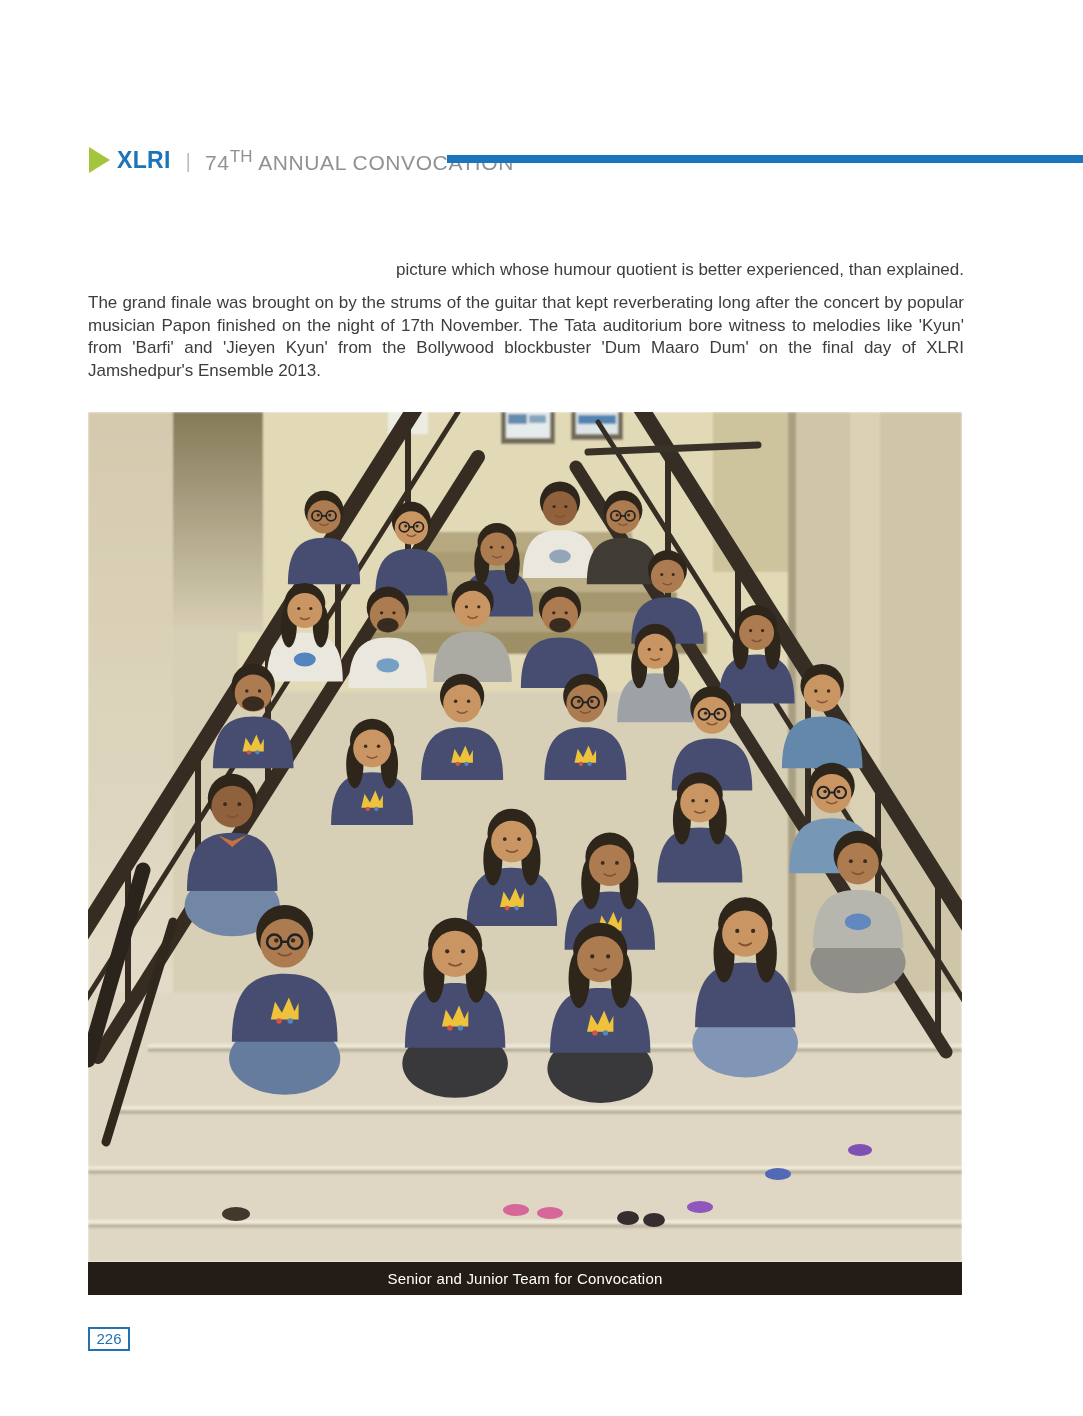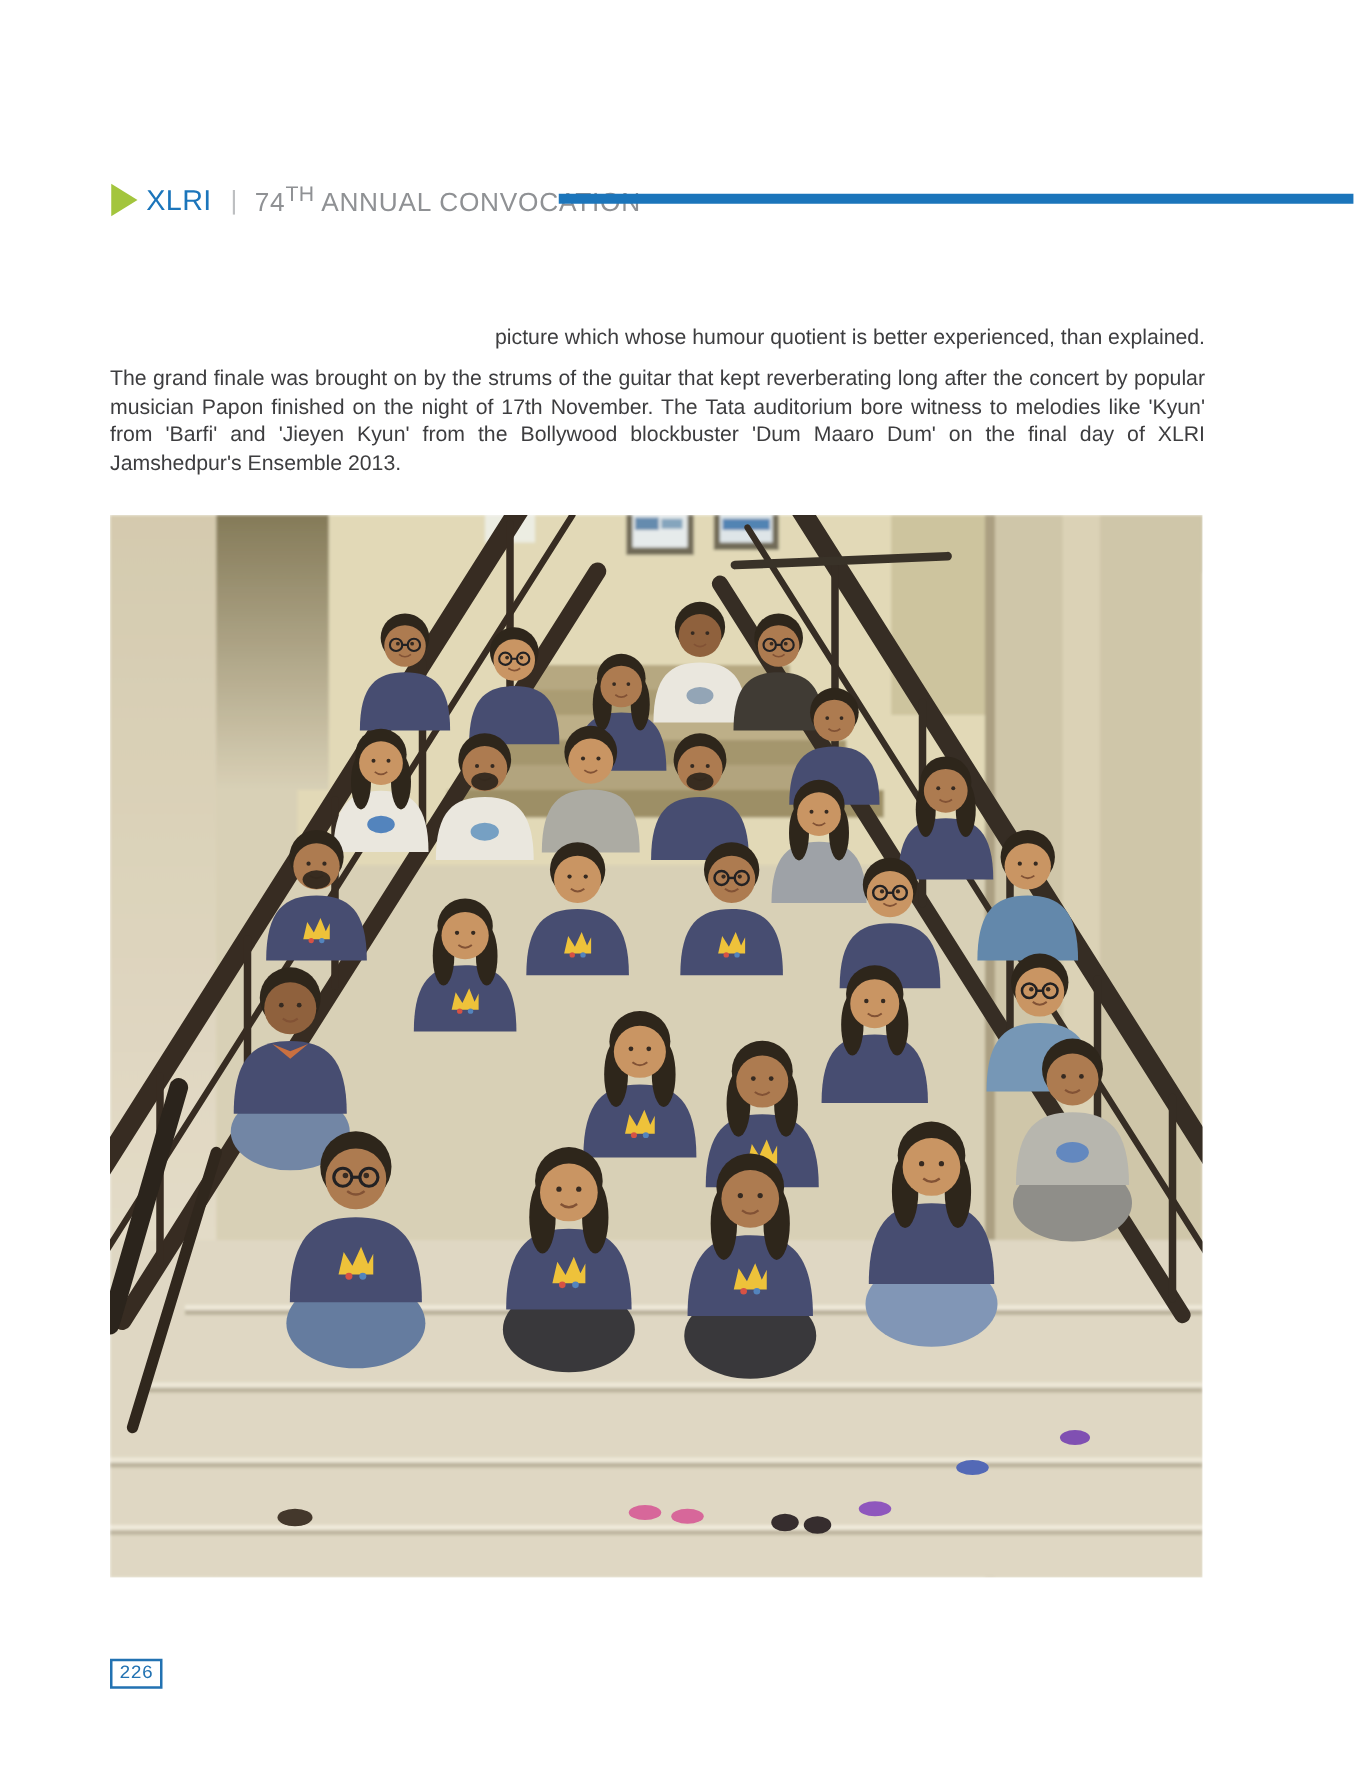--- a/index.html
+++ b/index.html
@@ -20,21 +20,21 @@
     overflow:hidden;
   }
   
   .header-row{
     position:absolute;left:88px;top:144px;height:32px;
     display:flex;align-items:center;
   }
   .logo-tri{display:block;margin-right:5px;}
   .brand{
     color:var(--brand_blue);
-    font-size:23px;font-weight:400;letter-spacing:.3px;line-height:1;
+    font-size:23px;font-weight:700;letter-spacing:.3px;line-height:1;
   }
   .hdr-sep{
     color:#bdbfc1;font-size:21px;font-weight:400;
     margin:0 14px 0 15px;line-height:1;
   }
   .hdr-title{
     color:var(--title_gray);
     font-size:21px;letter-spacing:.6px;line-height:1;white-space:nowrap;
   }
   .hdr-title sup{font-size:17px;letter-spacing:.3px;}
@@ -58,21 +58,21 @@
     height:33px;background:var(--caption_bg);
     color:var(--caption_text);font-size:15px;line-height:33px;
     text-align:center;letter-spacing:.2px;
   }
   
   .page-num{
     position:absolute;left:88px;top:1327px;
     width:42px;height:24px;box-sizing:border-box;
     border:2px solid var(--page_num_blue);
     color:var(--page_num_blue);
-    font-size:15px;text-align:center;line-height:20px;font-family:Liberation Mono, monospace;
+    font-size:15px;text-align:center;line-height:20px;
   }
 </style>
 </head>
 <body>
 
 <div class="page">
 
   <div class="header-row">
     <svg class="logo-tri" width="24" height="28" viewBox="0 0 24 28">
       <polygon points="1,1 1,27 22,14" fill="#a3c53d"></polygon>
@@ -502,17 +502,18 @@
         <ellipse cx="462" cy="801" rx="13" ry="6" fill="#d8609a"></ellipse>
         <ellipse cx="540" cy="806" rx="11" ry="7" fill="#2a2226"></ellipse>
         <ellipse cx="566" cy="808" rx="11" ry="7" fill="#2a2226"></ellipse>
         <ellipse cx="612" cy="795" rx="13" ry="6" fill="#8a4fc0"></ellipse>
         <ellipse cx="690" cy="762" rx="13" ry="6" fill="#4a62b8"></ellipse>
         <ellipse cx="772" cy="738" rx="12" ry="6" fill="#7a48b4"></ellipse>
         <ellipse cx="148" cy="802" rx="14" ry="7" fill="#3a2e24"></ellipse>
         <rect x="0" y="0" width="874" height="850" fill="#d8c9a0" opacity="0.07"></rect>
       </g>
     </svg>
+    <figcaption class="photo-caption">Senior and Junior Team for Convocation</figcaption>
   </figure>
 
   <div class="page-num">226</div>
 
 </div>
 
 </body></html>

